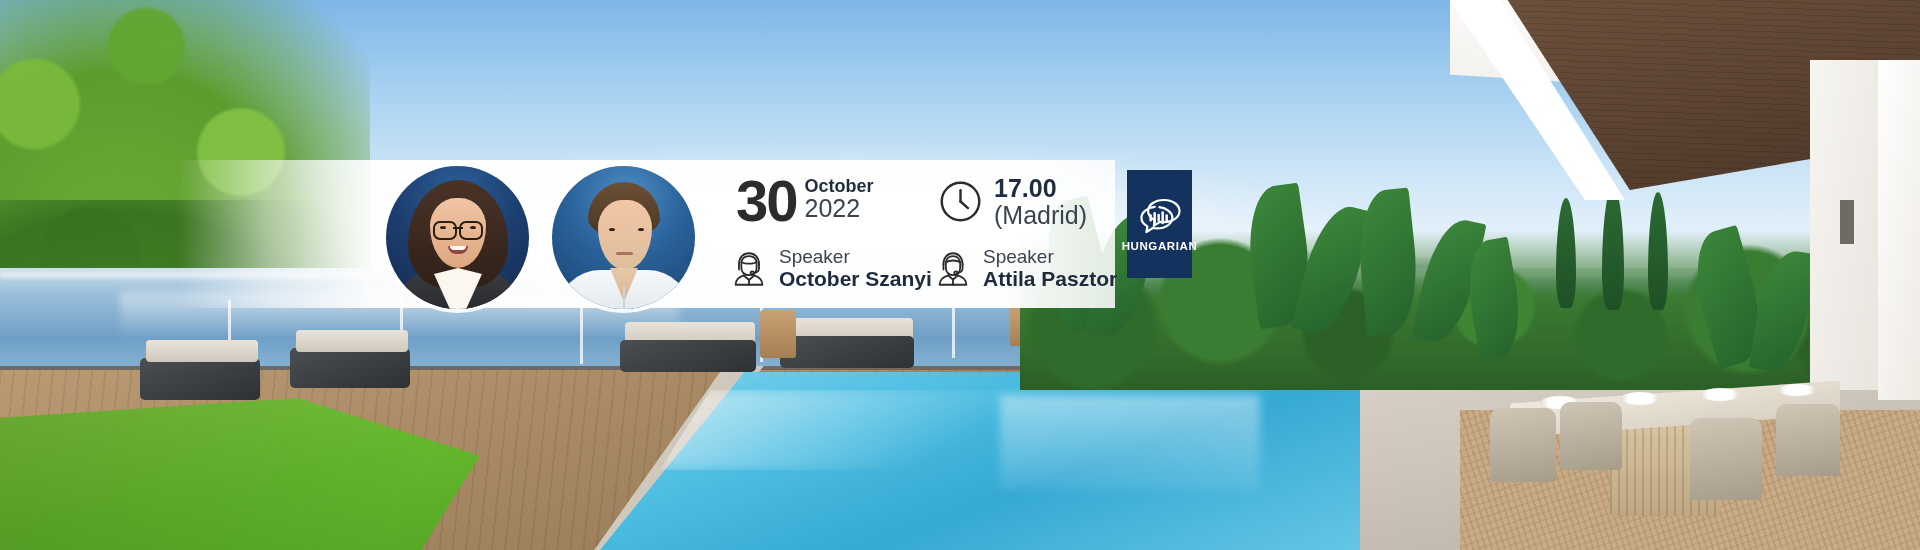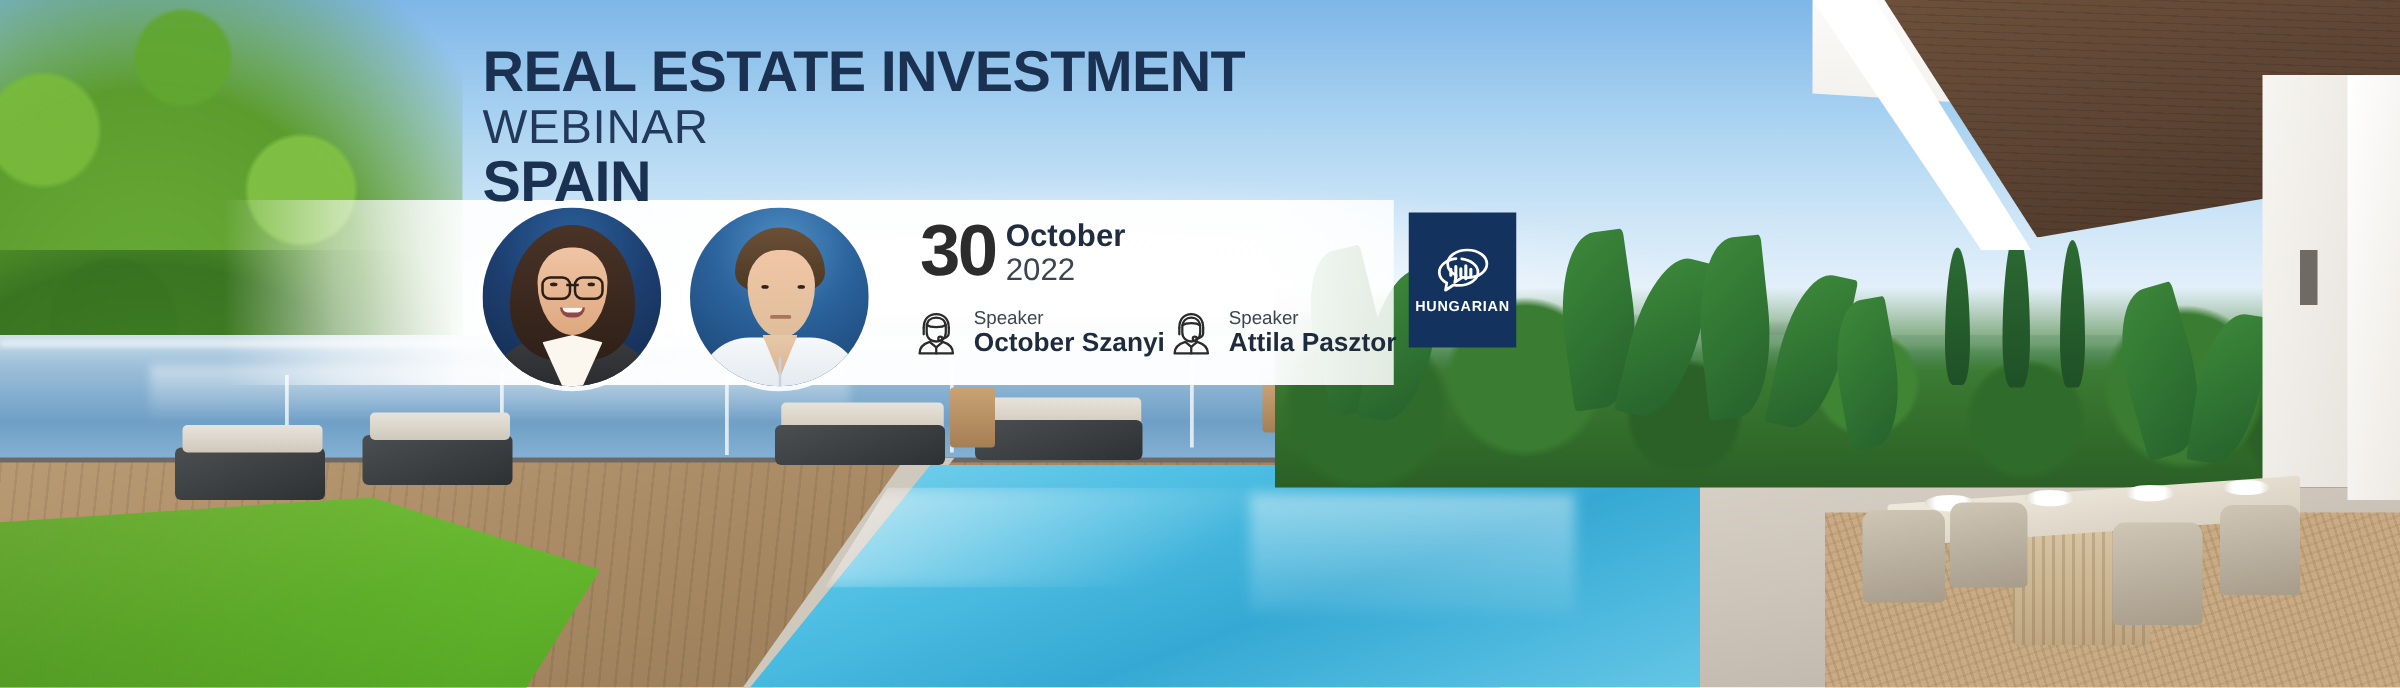--- a/index.html
+++ b/index.html
@@ -369,41 +369,41 @@
     position:absolute; left:71px; top:120px; width:2px; height:34px; background:#c9d2da;
   }
 
   
   .dt-row { position:absolute; left:736px; top:174px; display:flex; align-items:flex-start; }
   .daynum {
     font-size:58px; font-weight:bold; color:#2c2c2c; line-height:.92;
     letter-spacing:-2px;
   }
   .mon-wrap { margin-left:8px; padding-top:3px; }
-  .month { font-size:25px; font-weight:bold; color:#1f2d3f; line-height:1.02; }
+  .month { font-size:18px; font-weight:bold; color:#1f2d3f; line-height:1.02; }
   .year  { font-size:25px; font-weight:400; color:#3c4450; line-height:1.1; }
 
   .time-row { position:absolute; left:938px; top:175px; display:flex; align-items:flex-start; }
   .clock-ic { width:45px; height:45px; margin-top:4px; }
   .time-wrap { margin-left:11px; }
   .time-val { font-size:25px; font-weight:bold; color:#1f2d3f; line-height:1.05; }
   .time-zone{ font-size:25px; font-weight:400; color:#3c4450; line-height:1.15; }
 
   
   .spk { position:absolute; display:flex; align-items:center; }
   .spk1 { left:728px; top:246px; }
   .spk2 { left:932px; top:246px; }
   .spk-ic { width:42px; height:42px; flex:0 0 42px; }
   .spk-txt { margin-left:9px; }
-  .spk-role { font-size:15px; font-weight:400; color:#3b4450; line-height:1.12; }
+  .spk-role { font-size:19px; font-weight:400; color:#3b4450; line-height:1.12; }
   .spk-name { font-size:21px; font-weight:bold; color:#1d2b3c; line-height:1.15; white-space:nowrap; }
 
   
   .lang-badge {
-    position:absolute; left:1127px; top:170px; width:86px; height:108px;
+    position:absolute; left:1127px; top:170px; width:65px; height:108px;
     background:#14325e;
     display:flex; flex-direction:column; align-items:center; justify-content:center;
   }
   .lang-ic { width:50px; height:40px; margin-bottom:4px; }
   .lang-label {
     font-size:11.5px; font-weight:bold; color:#ffffff; letter-spacing:.6px;
   }
 </style>
 </head>
 <body>
@@ -497,25 +497,20 @@
     <div class="plate" style="left:1700px; top:388px; width:40px; height:13px;"></div>
     <div class="plate" style="left:1778px; top:384px; width:38px; height:12px;"></div>
     <div class="dchair" style="left:1490px; top:408px; width:66px; height:74px;"></div>
     <div class="dchair" style="left:1560px; top:402px; width:62px; height:68px;"></div>
     <div class="dchair" style="left:1690px; top:418px; width:72px; height:82px;"></div>
     <div class="dchair" style="left:1776px; top:404px; width:64px; height:72px;"></div>
   </div>
 
   <div class="info-panel"></div>
 
-  <div class="headline">
-    <div class="h-main">REAL ESTATE INVESTMENT</div>
-    <div class="h-sub">WEBINAR</div>
-    <div class="h-country">SPAIN</div>
-  </div>
 
   <div class="portrait p1">
     <div class="p-bg"></div>
     <div class="blazer"></div>
     <div class="hair"></div>
     <div class="face"></div>
     <div class="collar"></div>
     <div class="eye" style="left:54px; top:60px;"></div>
     <div class="eye" style="left:84px; top:60px;"></div>
     <div class="glasses">
@@ -538,20 +533,33 @@
   </div>
 
   <div class="dt-row">
     <div class="daynum">30</div>
     <div class="mon-wrap">
       <div class="month">October</div>
       <div class="year">2022</div>
     </div>
   </div>
 
+  <div class="time-row">
+    <span class="clock-ic">
+      <svg viewBox="0 0 48 48" width="45" height="45">
+        <circle cx="24" cy="24" r="20" fill="none" stroke="#2b2b2b" stroke-width="2.6"></circle>
+        <line x1="24" y1="24" x2="24" y2="12" stroke="#2b2b2b" stroke-width="2.6" stroke-linecap="round"></line>
+        <line x1="24" y1="24" x2="32" y2="31" stroke="#2b2b2b" stroke-width="2.6" stroke-linecap="round"></line>
+      </svg>
+    </span>
+    <div class="time-wrap">
+      <div class="time-val">17.00</div>
+      <div class="time-zone">(Madrid)</div>
+    </div>
+  </div>
 
   <div class="spk spk1">
     <span class="spk-ic">
       <svg viewBox="0 0 44 44" width="42" height="42">
         <g fill="none" stroke="#2b2b2b" stroke-width="1.9" stroke-linecap="round" stroke-linejoin="round">
           <path d="M11.5 17 C11.5 9.5 16 5.5 22 5.5 C28 5.5 32.5 9.5 32.5 17"></path>
           <path d="M14 16.5 C14 11 17.5 8.5 22 8.5 C26.5 8.5 30 11 30 16.5 L30 21 C30 25.5 26.5 28.5 22 28.5 C17.5 28.5 14 25.5 14 21 Z"></path>
           <path d="M14 14.5 C17 17 27 17 30 14.5"></path>
           <path d="M11.5 17 L11.5 22.5"></path>
           <path d="M32.5 17 L32.5 21.5 C32.5 24.5 29.5 26 27 26"></path>

